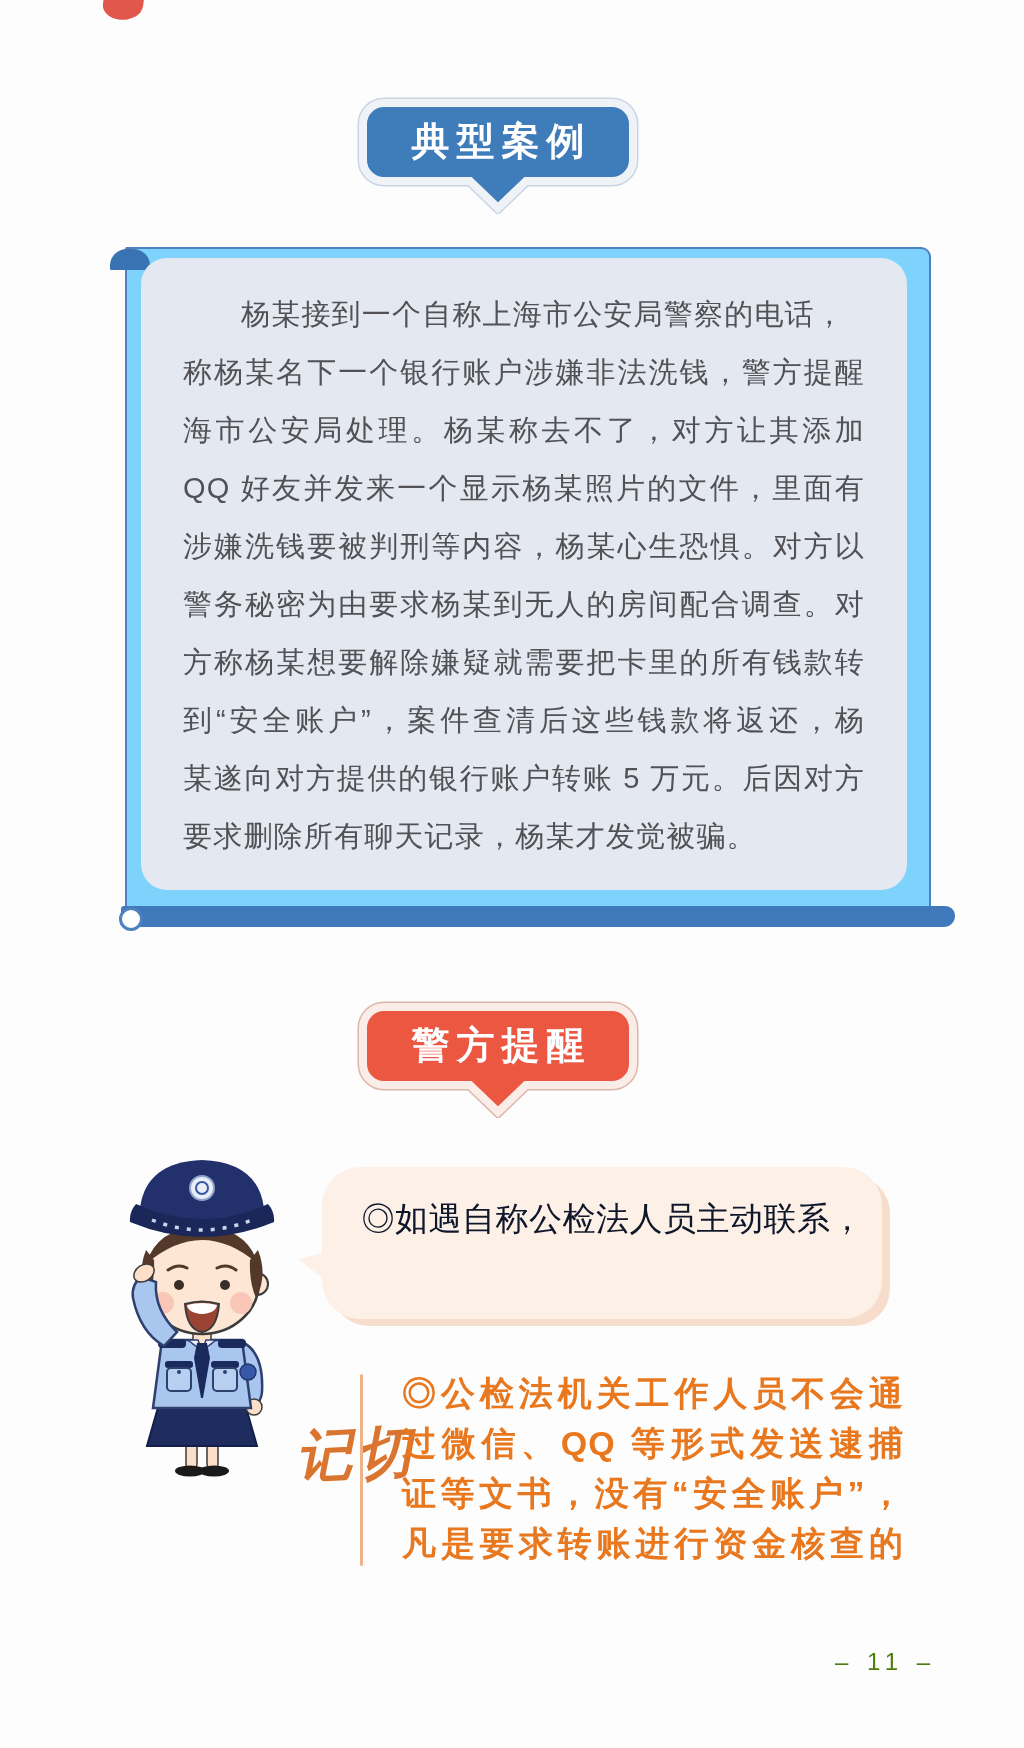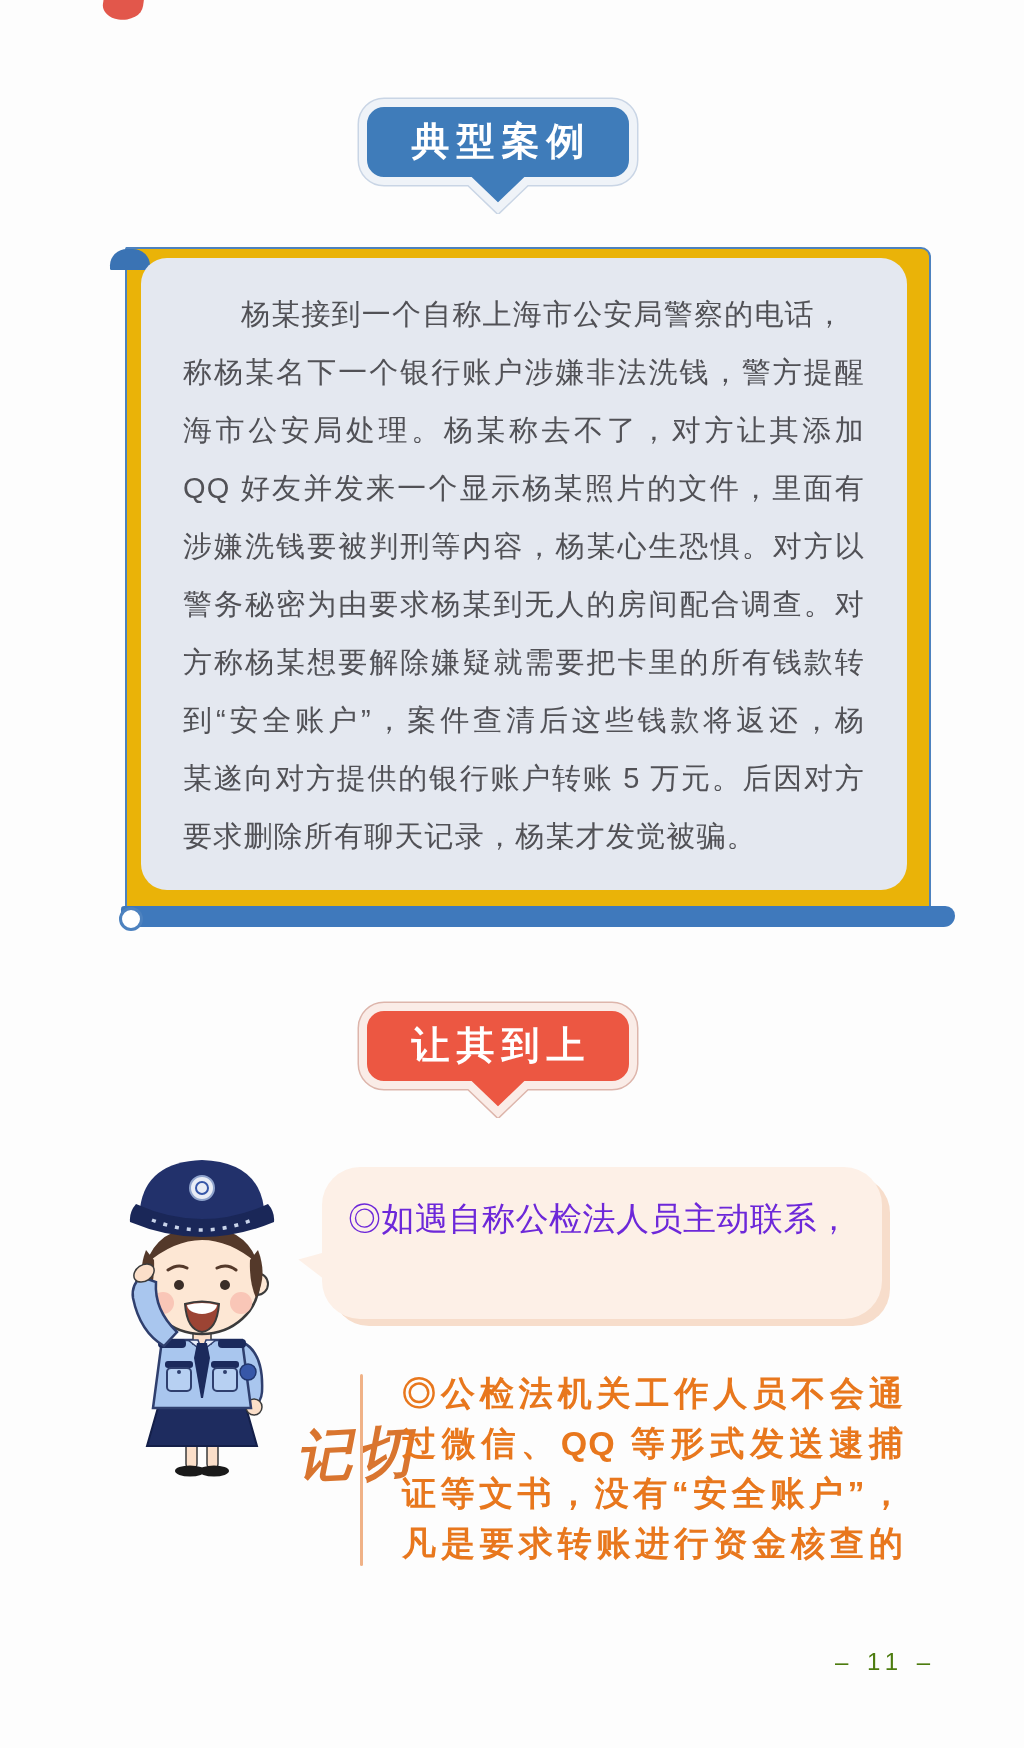--- a/index.html
+++ b/index.html
@@ -14,21 +14,21 @@
   
   .banner{position:absolute;width:288px;height:118px;}
   .banner-label{
     position:absolute;width:288px;height:78px;display:flex;align-items:center;justify-content:center;
     color:#ffffff;font-family:Liberation Mono, monospace;
     font-weight:bold;font-size:38px;letter-spacing:7px;text-indent:7px;
   }
   
   .case-card{
     position:absolute;left:125px;top:247px;width:806px;height:660px;
-    background:#eab308;border:2px solid #4d82bf;border-bottom:none;
+    background:#7dd3fc;border:2px solid #4d82bf;border-bottom:none;
     border-radius:2px 10px 0 0;box-sizing:border-box;
   }
   .curl-top-left{
     position:absolute;left:-17px;top:0px;width:40px;height:21px;
     background:#3a73b4;border-radius:55% 55% 6px 2px / 100% 100% 6px 2px;
   }
   .case-panel{
     position:absolute;left:14px;top:9px;width:766px;height:632px;
     background:#e4e8f0;border-radius:26px;box-sizing:border-box;
     padding:27px 42px 0 42px;
@@ -54,21 +54,21 @@
     background:#fdf0e7;border-radius:38px;
     box-shadow:9px 8px 0 -1px #f7ddcb;
     box-sizing:border-box;padding:20px 18px 0 26px;
   }
   .speech-tail{
     position:absolute;left:-24px;top:83px;width:0;height:0;
     border-top:11px solid transparent;border-bottom:17px solid transparent;
     border-right:28px solid #fdf0e7;transform:rotate(6deg);
   }
   .bubble-line{
-    font-size:33px;line-height:64px;color:#6d28d9;letter-spacing:0.5px;white-space:nowrap;
+    font-size:33px;line-height:64px;color:#0f172a;letter-spacing:0.5px;white-space:nowrap;text-align:right;
   }
   .heed{position:absolute;left:292px;top:1368px;width:620px;}
   .heed-label{
     position:absolute;left:0;top:12px;
     writing-mode:vertical-rl;text-orientation:upright;
     font-family:"DejaVu Serif","Liberation Serif",serif;font-style:italic;font-weight:bold;
     font-size:56px;line-height:60px;letter-spacing:14px;color:#d9752f;
     transform:rotate(-3deg);
   }
   .heed-divider{position:absolute;left:68px;top:6px;width:3px;height:192px;background:#f0b287;border-radius:2px;}
@@ -117,21 +117,21 @@
 
     <div class="roll-bottom"></div>
     <div class="roll-curl"></div>
   </div>
 
   <div class="banner" style="left:354px;top:1000px;">
     <svg width="288" height="118" viewBox="0 0 288 118">
       <path d="M30,7 H258 A21,21 0 0 1 279,28 V64 A21,21 0 0 1 258,85 H172 L144,112 L116,85 H30 A21,21 0 0 1 9,64 V28 A21,21 0 0 1 30,7 Z" fill="none" stroke="#ddb5ab" stroke-width="11"></path>
       <path d="M30,7 H258 A21,21 0 0 1 279,28 V64 A21,21 0 0 1 258,85 H172 L144,112 L116,85 H30 A21,21 0 0 1 9,64 V28 A21,21 0 0 1 30,7 Z" fill="#ec5742" stroke="#faece7" stroke-width="8"></path>
     </svg>
-    <div class="banner-label" style="top:6px;">让其到上</div>
+    <div class="banner-label" style="top:6px;">警方提醒</div>
   </div>
 
   <svg class="officer" viewBox="0 0 200 332">
 
     <rect x="84" y="296" width="11" height="27" rx="5" fill="#fbdfc9" stroke="#3b3b3b" stroke-width="1.5"></rect>
     <rect x="105" y="296" width="11" height="27" rx="5" fill="#fbdfc9" stroke="#3b3b3b" stroke-width="1.5"></rect>
     <ellipse cx="88" cy="325" rx="15" ry="5.5" fill="#1a1a1a"></ellipse>
     <ellipse cx="112" cy="325" rx="15" ry="5.5" fill="#1a1a1a"></ellipse>
 
     <path d="M57,258 L143,258 L155,300 L45,300 Z" fill="#1e2c5f" stroke="#141f49" stroke-width="2"></path>

